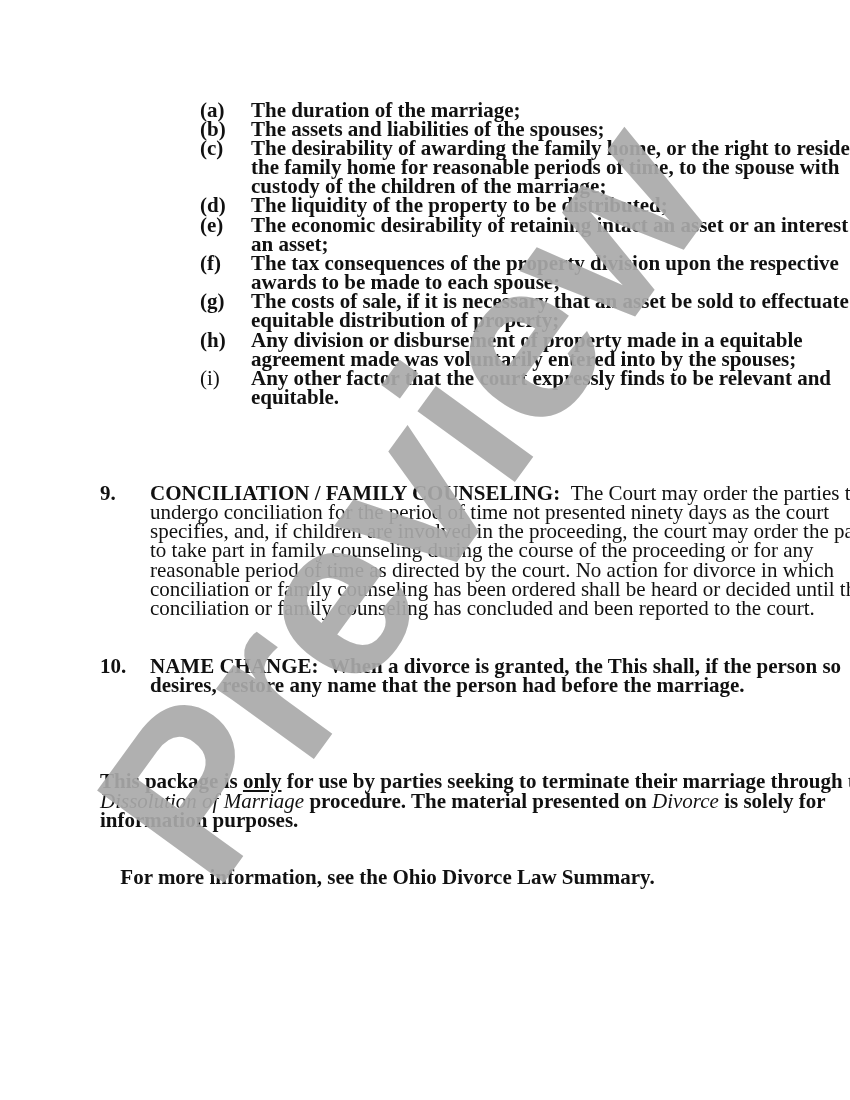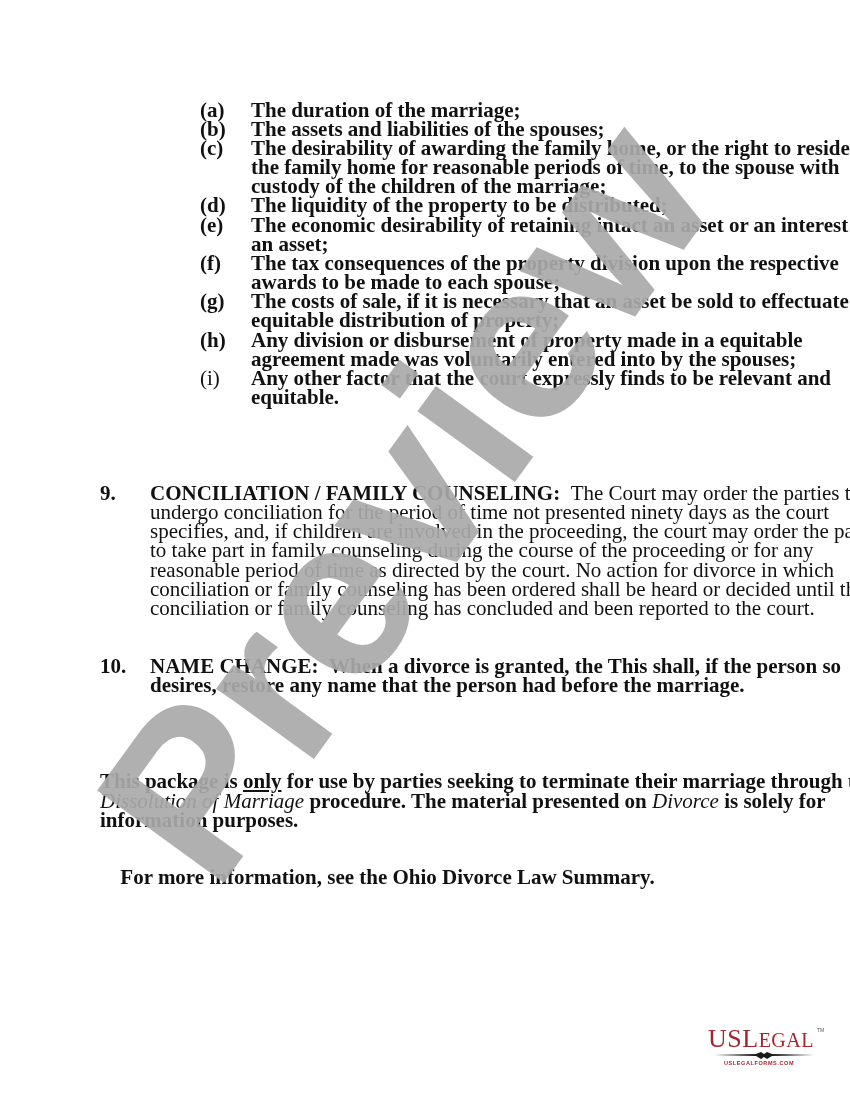--- a/index.html
+++ b/index.html
@@ -136,22 +136,14 @@
       <span>information purposes.</span>
     </div>
   </div>
 
   <div class="line b" style="top:868px; left:0; width:775px; text-align:center;">For more information, see the Ohio Divorce Law Summary.</div>
 
   <svg class="watermark" viewBox="0 0 850 1100" xmlns="http://www.w3.org/2000/svg">
     <text x="0" y="0" fill="#a9a9a9" fill-opacity="0.92" font-family="'Liberation Sans', sans-serif" font-weight="bold" font-size="228" transform="translate(215,895) rotate(-54)">Preview</text>
   </svg>
 
-  <div class="logo">
-    <div class="logo-main"><span>US</span><span>L</span><span class="small">EGAL</span></div>
-    <div class="logo-tm">TM</div>
-    <svg style="position:absolute; left:14px; top:27px;" width="100" height="8" viewBox="0 0 100 8">
-      <path d="M0 3 L42 2 L47 0 L50 2 L53 0 L58 2 L100 3 L58 4 L53 7 L50 5 L47 7 L42 4 Z" fill="#1a1a1a"></path>
-    </svg>
-    <div class="logo-url">USLEGALFORMS.COM</div>
-  </div>
 
 </div>
 
 </body></html>

